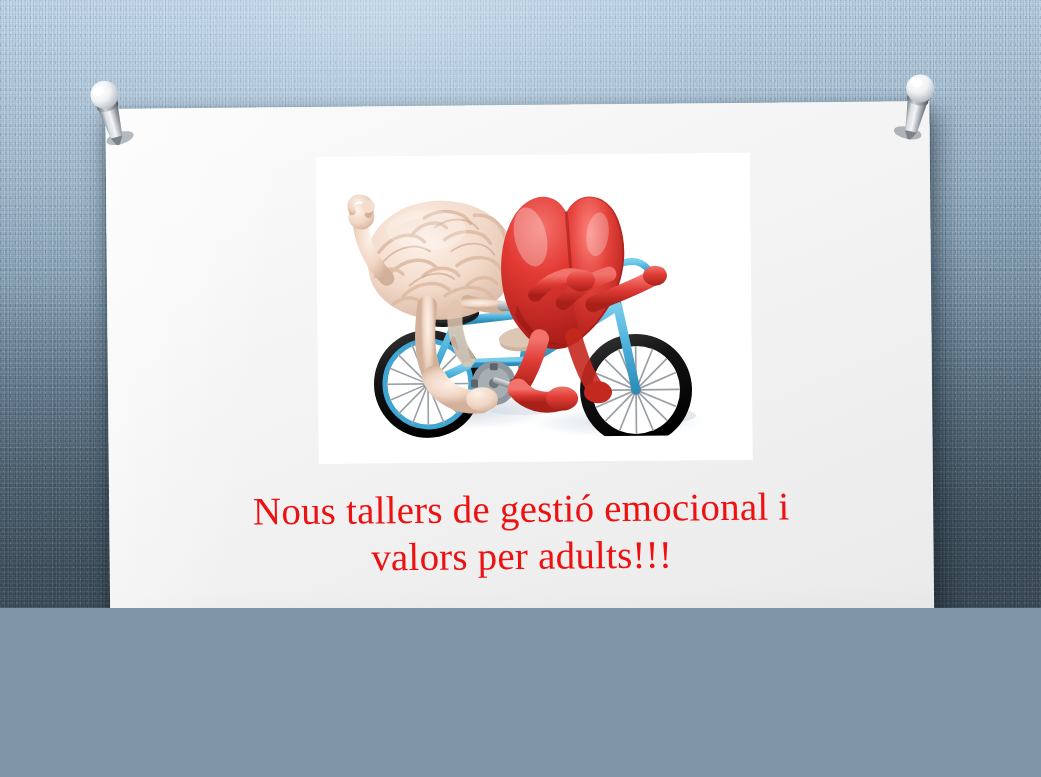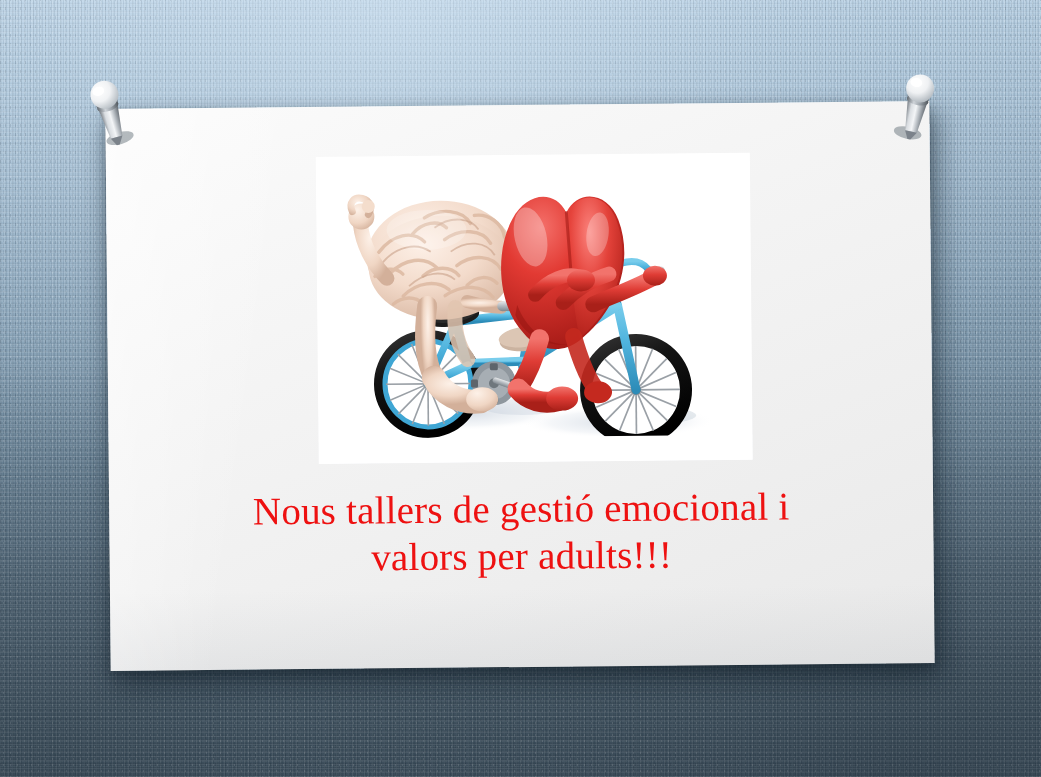--- a/index.html
+++ b/index.html
@@ -2,21 +2,21 @@
 <html><head>
 <meta charset="utf-8">
 <title>Nous tallers de gestió emocional</title>
 <style>
   html,body{margin:0;padding:0;}
   body{
     width:1041px;height:777px;overflow:hidden;
     font-family:"Liberation Serif", serif;
     background:#7f95a8;
   }
-  #stage{position:relative;width:1041px;height:777px;overflow:hidden;}
+  #stage{position:relative;width:1041px;height:608px;overflow:hidden;}
 
   
   .board{position:absolute;inset:0;background:#8ca6bb;}
   .board-grad{
     position:absolute;inset:0;
     background:
       linear-gradient(178deg,
         rgba(186,209,228,1) 0%,
         rgba(176,201,221,1) 8%,
         rgba(160,186,207,1) 22%,

